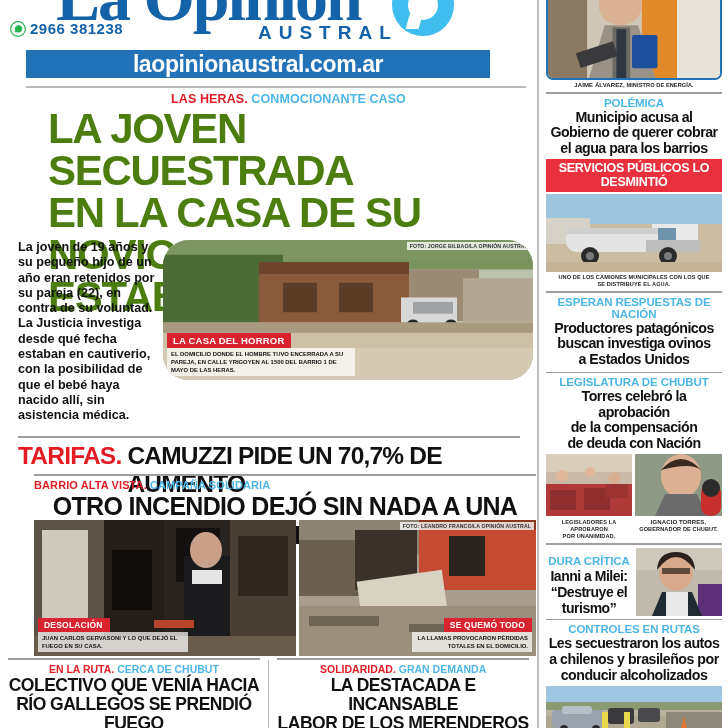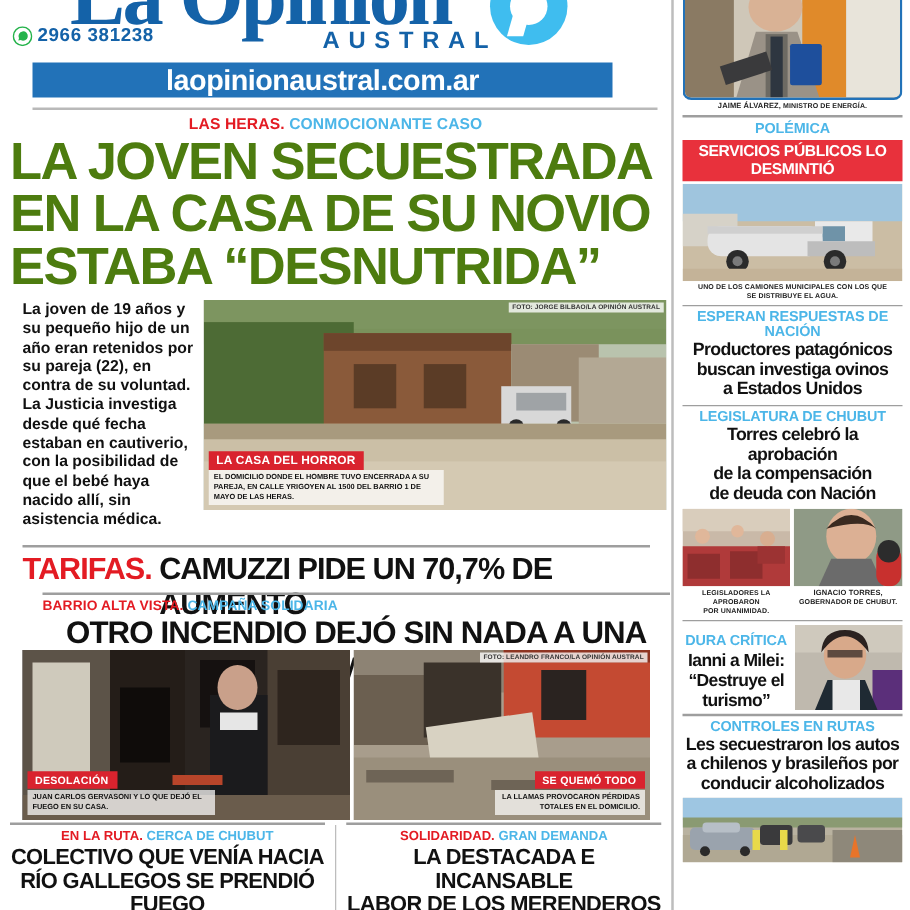--- a/index.html
+++ b/index.html
@@ -25,34 +25,34 @@
   .wa-num{ font-size:15px; font-weight:bold; color:#1462a8; letter-spacing:.5px; }
   .urlbar{ position:absolute; left:26px; top:50px; width:464px; height:28px;
     background:#2272b8; display:flex; align-items:center; justify-content:center; }
   .urlbar span{ color:#fff; font-size:23px; font-weight:bold; letter-spacing:-0.4px; }
   .rule-thick{ position:absolute; left:26px; top:86px; width:500px; height:2px; background:#b9b9b9; }
 
   
   .vdiv{ position:absolute; left:537px; top:0; width:1.5px; height:728px; background:#bdbdbd; }
 
   
-  .main{ position:absolute; left:0; top:92px; width:537px; height:636px; }
+  .main{ position:absolute; left:0; top:92px; width:537px; height:636px;padding-left:40px; }
 
   .kicker{ text-align:center; font-size:12.5px; font-weight:bold; letter-spacing:.1px; }
   .kicker .k-red{ color:#e31b23; }
   .kicker .k-blue{ color:#4cb6e8; }
 
   .bighead{ text-align:left; font-weight:bold; font-size:42px; line-height:42px;
     letter-spacing:-1.3px; color:#4d7c0f; margin-top:2px; }
 
   .lead-row{ position:absolute; left:0; top:148px; width:537px; height:190px; }
   .lead{ position:absolute; left:18px; top:0; width:140px; font-size:12.6px;
     font-weight:bold; line-height:15.3px; color:#111; }
-  .mainphoto{ position:absolute; left:163px; top:0; width:370px; height:168px;
-    overflow:hidden; background:#9aa48c; }
+  .mainphoto{ position:absolute; left:163px; top:0; width:370px; height:140px;
+    overflow:hidden; background:#9aa48c;border-radius:26px; }
 
   .photocredit{ position:absolute; right:2px; top:2px; background:rgba(255,255,255,.78);
     font-size:5.2px; font-weight:bold; color:#333; padding:1px 3px; letter-spacing:.1px; }
 
   .capbox{ position:absolute; left:4px; bottom:4px; width:auto; max-width:190px; }
   .captag{ display:inline-block; background:#d9232e; color:#fff; font-size:9.5px;
     font-weight:bold; padding:2px 7px 2px 6px; letter-spacing:.2px; }
   .captxt{ background:rgba(255,255,255,.72); color:#111; font-size:5.9px; font-weight:bold;
     line-height:8px; padding:2px 4px 2px 4px; max-width:188px; }
 
@@ -180,21 +180,21 @@
 
     <div style="position:absolute; left:34px; top:382px; width:502px;">
       <div class="rule"></div>
       <div class="kicker" style="text-align:left; margin-top:3px; font-size:11px;">
         <span class="k-red">BARRIO ALTA VISTA.</span>
         <span class="k-blue">CAMPAÑA SOLIDARIA</span>
       </div>
       <div class="head2" style="margin-top:1px;">OTRO INCENDIO DEJÓ SIN NADA A UNA FAMILIA</div>
     </div>
 
-    <div style="position:absolute; left:0; top:428px; width:472px; height:136px;">
+    <div style="position:absolute; left:16px; top:428px; width:472px; height:136px;">
       <div class="fire-row">
         <div class="fire-a">
           <svg class="ph" viewBox="0 0 262 136" preserveAspectRatio="none">
             <rect width="262" height="136" fill="#3b332c"></rect>
             <rect x="0" y="0" width="70" height="136" fill="#5c5348"></rect>
             <rect x="8" y="10" width="46" height="90" fill="#cfcabc"></rect>
             <rect x="70" y="0" width="60" height="136" fill="#241d18"></rect>
             <rect x="78" y="30" width="40" height="60" fill="#0f0c0a"></rect>
             <rect x="130" y="0" width="70" height="136" fill="#2a2420"></rect>
             <rect x="142" y="8" width="44" height="54" fill="#151110"></rect>
@@ -284,20 +284,25 @@
       </svg>
     </div>
     <div class="side-cap">
       <b>JAIME ÁLVAREZ,</b><span> MINISTRO DE ENERGÍA.</span>
     </div>
 
     <div class="side-rule" style="margin-top:3px;"></div>
 
     <div style="margin-top:3px;">
       <div class="side-kicker">POLÉMICA</div>
+      <div class="side-head" style="margin-top:1px;">
+        <div>Municipio acusa al</div>
+        <div>Gobierno de querer cobrar</div>
+        <div>el agua para los barrios</div>
+      </div>
       <div class="redband" style="margin-top:3px;">SERVICIOS PÚBLICOS LO DESMINTIÓ</div>
       <div class="side-img" style="height:78px; margin-top:2px;">
         <svg class="ph" viewBox="0 0 176 78" preserveAspectRatio="none">
           <rect width="176" height="78" fill="#cbbda4"></rect>
           <rect width="176" height="30" fill="#9fc5de"></rect>
           <rect x="0" y="24" width="44" height="26" fill="#d6d2c8"></rect>
           <rect x="106" y="30" width="46" height="26" fill="#e9e9e9"></rect>
           <rect x="112" y="34" width="18" height="12" fill="#6f93a8"></rect>
           <rect x="20" y="34" width="92" height="24" rx="11" fill="#e4e4e4"></rect>
           <rect x="20" y="34" width="92" height="6" fill="#cfcfcf"></rect>

